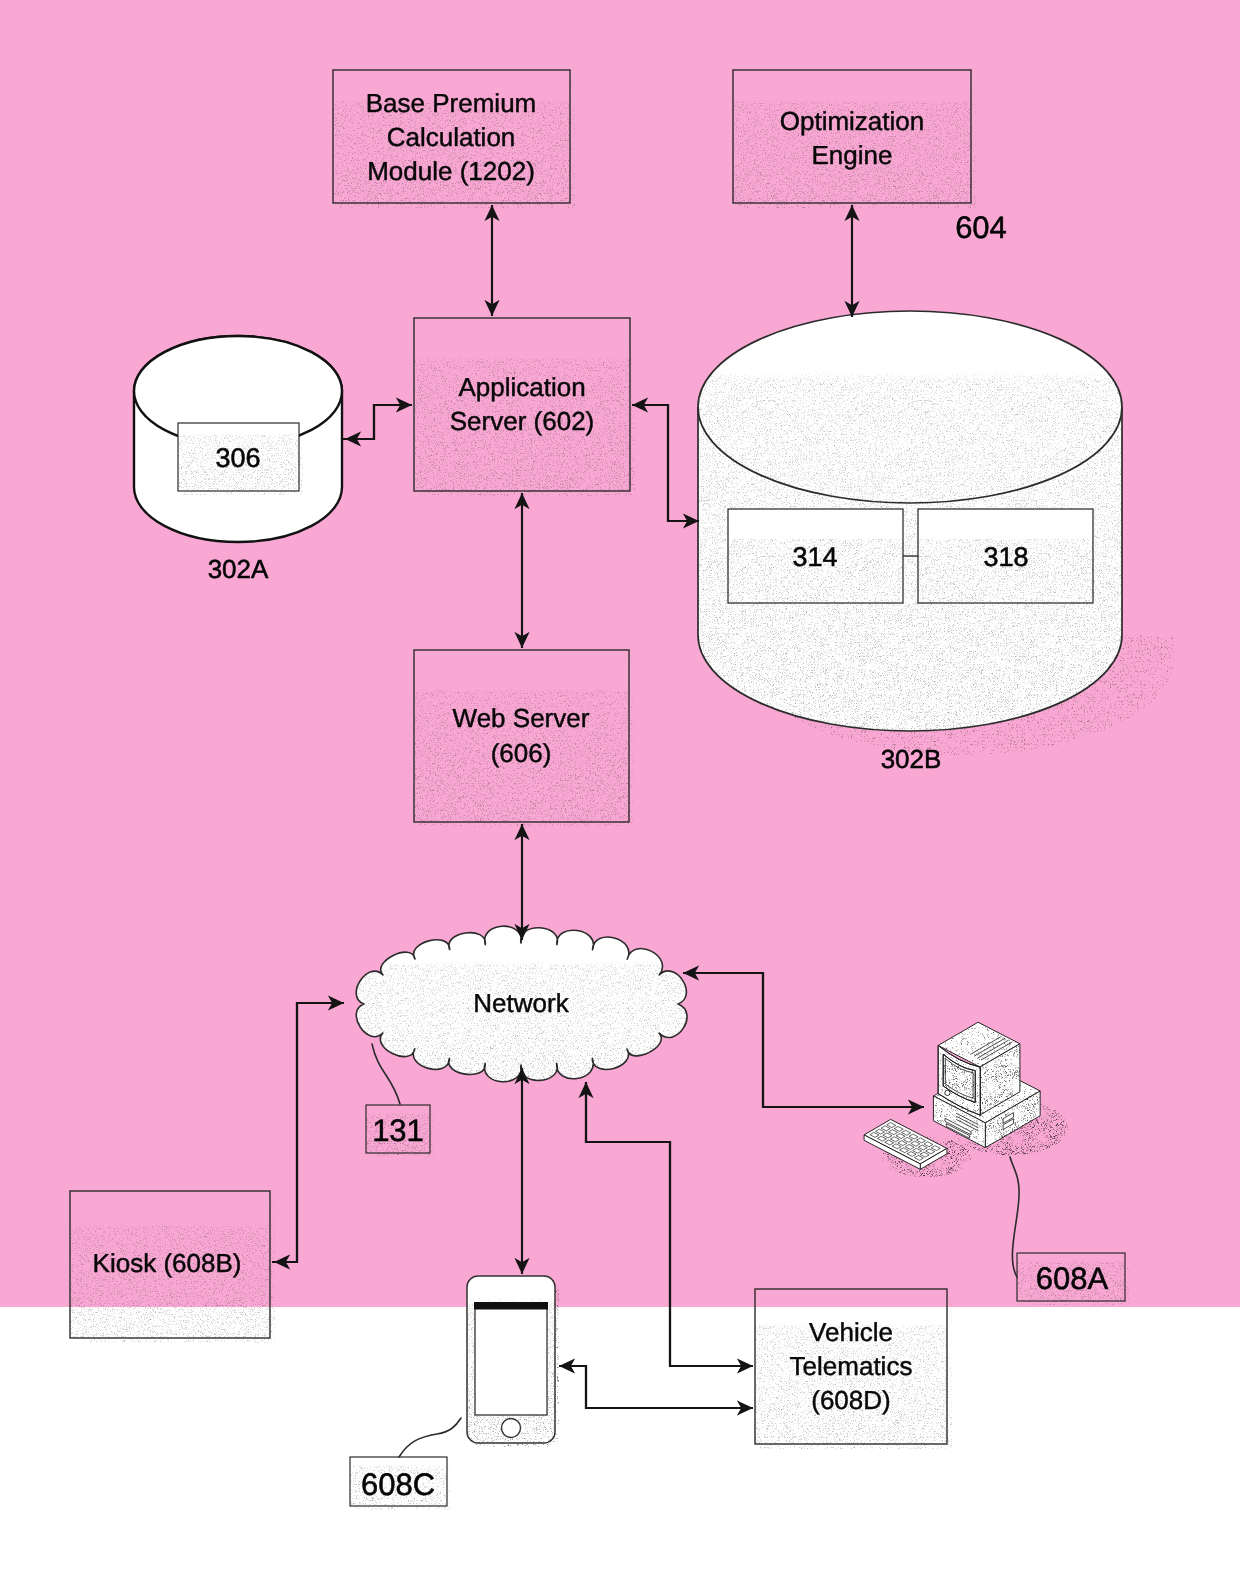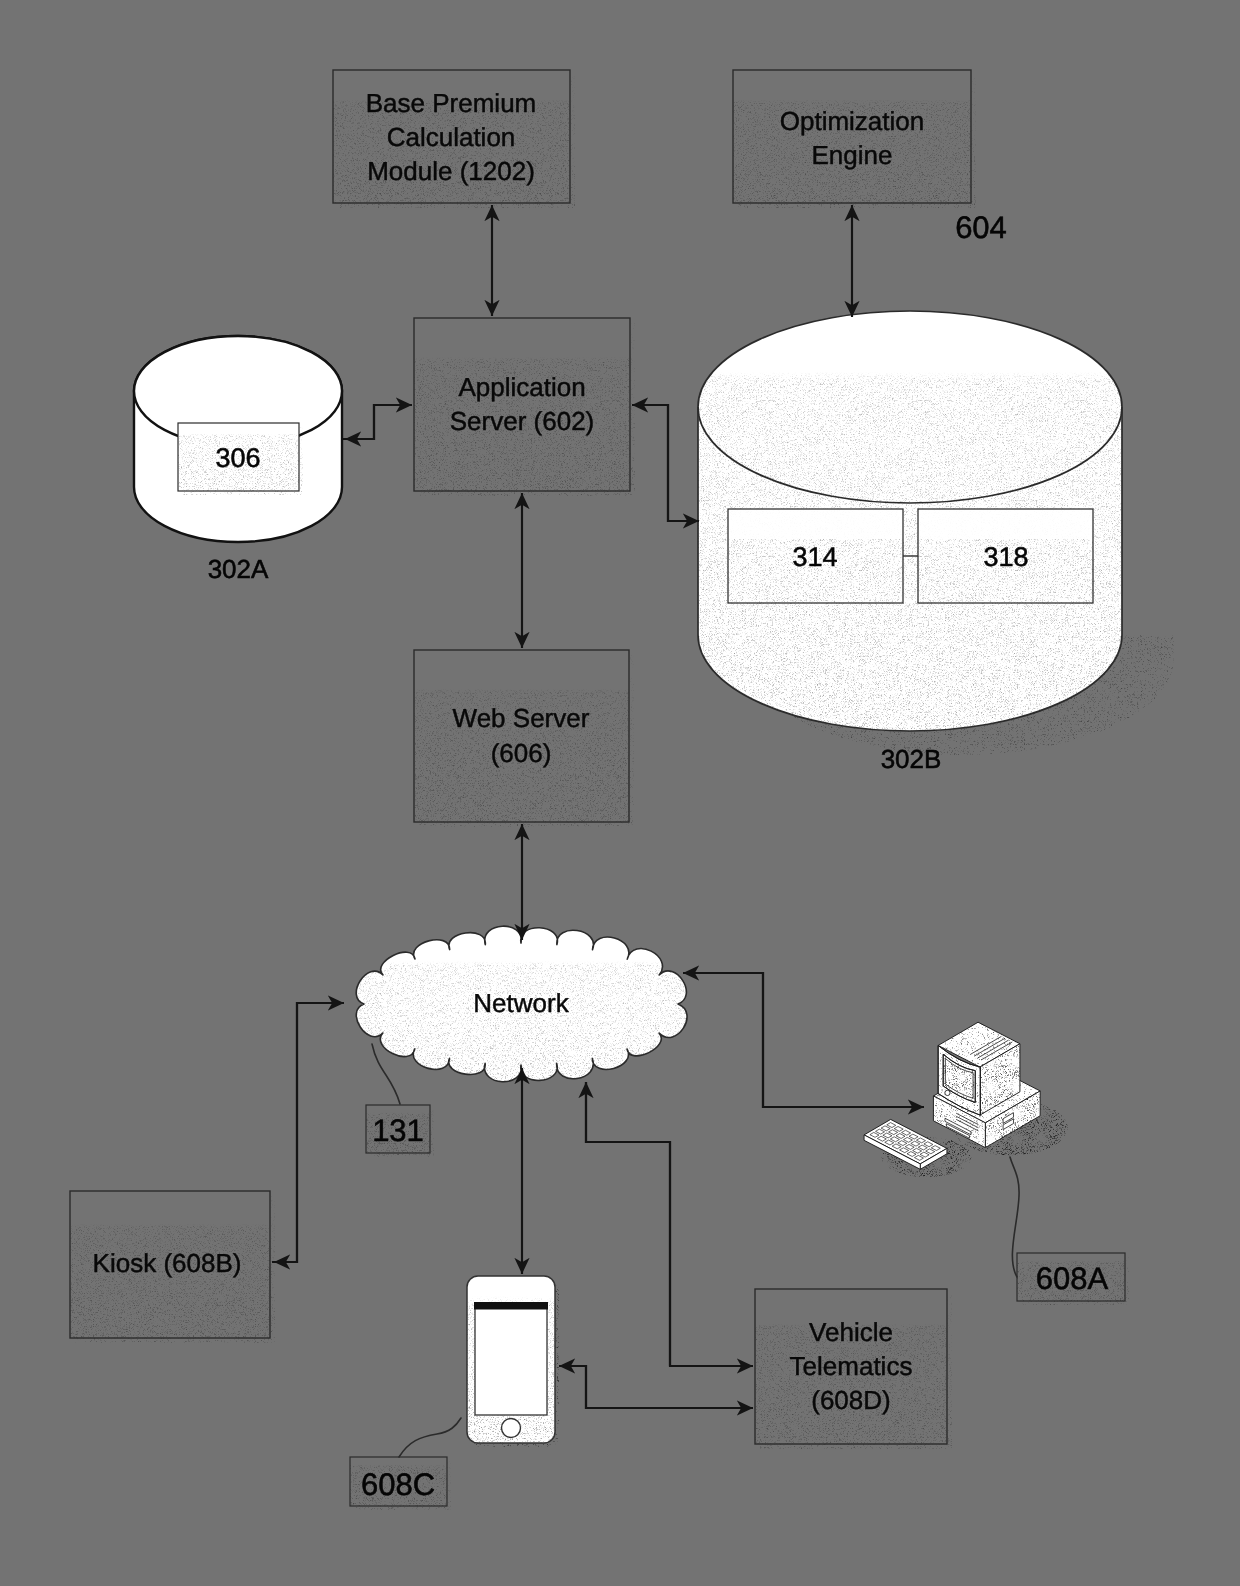--- a/index.html
+++ b/index.html
@@ -1,18 +1,18 @@
 <!DOCTYPE html>
 <html><head>
 <meta charset="utf-8">
 <title>System Architecture Diagram</title>
 <style>
   html,body{margin:0;padding:0;background:#ffffff;}
   body{width:1240px;height:1586px;overflow:hidden;font-family:"Liberation Sans",sans-serif;}
-  #stage{position:relative;width:1240px;height:1586px;background:#737373;}
+  #stage{position:relative;width:1240px;height:1307px;background:#f9a8d4;}
   svg#diagram{position:absolute;left:0;top:0;width:1240px;height:1586px;display:block;
     shape-rendering:geometricPrecision;text-rendering:geometricPrecision;}
   
   svg text{-webkit-font-smoothing:antialiased;-moz-osx-font-smoothing:grayscale;
     text-rendering:geometricPrecision;}
   #stage{will-change:transform;transform:translateZ(0);}
   .nodetext{font-family:"Liberation Sans",sans-serif;fill:#080808;font-size:26px;text-anchor:middle;
     stroke:#080808;stroke-width:0.45px;paint-order:stroke fill;}
   .reftext{font-family:"Liberation Sans",sans-serif;fill:#050505;font-size:26px;text-anchor:middle;
     stroke:#050505;stroke-width:0.55px;paint-order:stroke fill;}

